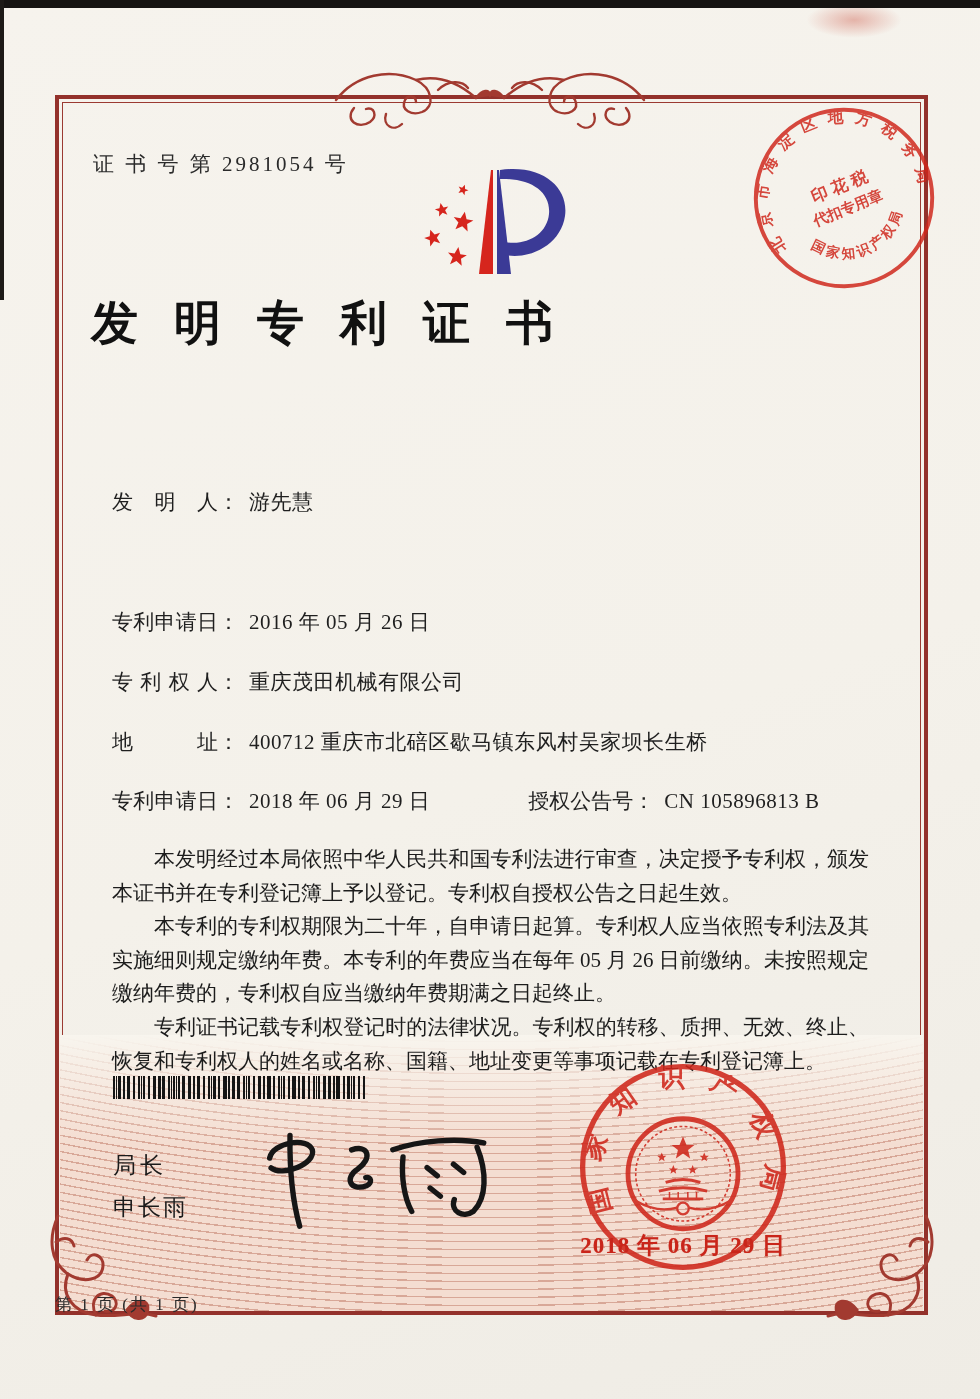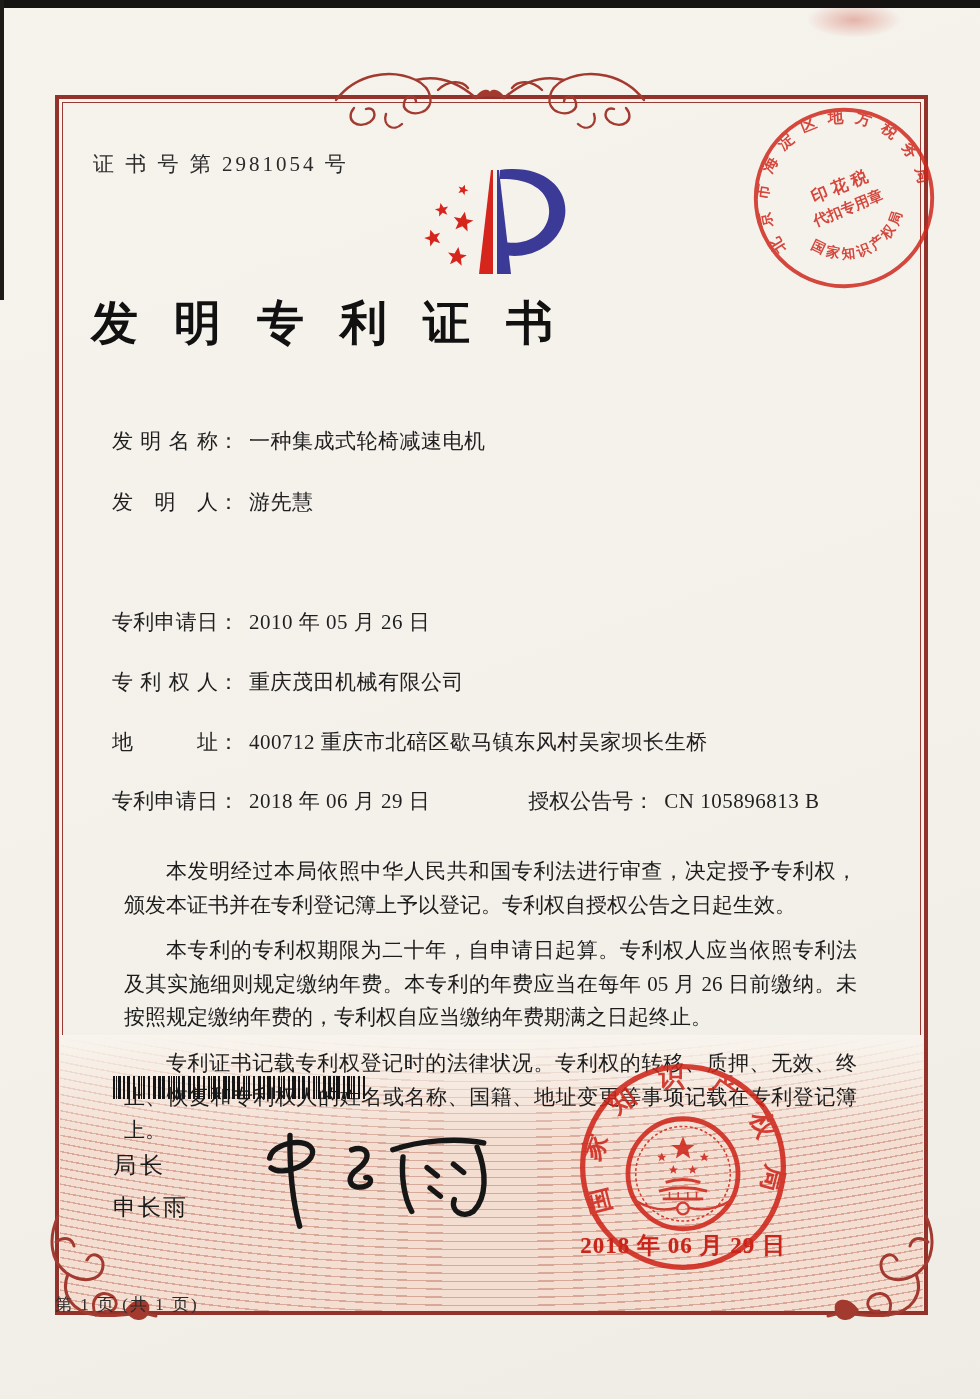--- a/index.html
+++ b/index.html
@@ -59,21 +59,21 @@
   .fcolon{display:inline-block;margin-right:10px;}
   .fvalue{letter-spacing:.5px;}
   .f1{top:427px}.f2{top:488px}.f3{top:548px}.f4{top:608px}
   .f5{top:668px}.f6{top:728px}.f7{top:787px}
   .pair2{margin-left:98px;}
   .body-text{
     left:112px;top:843px;width:757px;
     font-size:21px;line-height:33.6px;color:#1c1c1c;
     text-align:justify;
   }
-  .body-text p{margin:12px;text-indent:2em;}
+  .body-text p{margin:0;text-indent:2em;}
   .barcode{
     left:113px;top:1076px;width:252px;height:23px;
     background-image:
       repeating-linear-gradient(90deg,#151515 0 2px,rgba(0,0,0,0) 2px 5px),
       repeating-linear-gradient(90deg,#151515 0 1px,rgba(0,0,0,0) 1px 7px),
       repeating-linear-gradient(90deg,rgba(0,0,0,0) 0 3px,#151515 3px 4px,rgba(0,0,0,0) 4px 11px);
   }
   .director-title{left:113px;top:1150px;font-size:23px;color:#1b1b1b;letter-spacing:4px;}
   .director-name{left:113px;top:1192px;font-size:23px;color:#1b1b1b;letter-spacing:2px;}
   .sig-box{left:255px;top:1116px;width:245px;height:122px;}
@@ -168,28 +168,25 @@
       <text x="100" y="93" text-anchor="middle" font-size="17" font-weight="700">印 花 税</text>
       <text x="100" y="116" text-anchor="middle" font-size="15" font-weight="700">代扣专用章</text>
       <text font-size="14" font-weight="700" style="letter-spacing:3px;">
         <textPath href="#taxBottom" startOffset="50%" text-anchor="middle">国家知识产权局</textPath>
       </text>
     </g>
   </svg>
 
   <div class="abs main-title">发明专利证书</div>
 
-  <div class="abs frow f1">
-    <span class="flabel">发明名称</span><span class="fcolon">：</span><span class="fvalue">一种集成式轮椅减速电机</span>
-  </div>
   <div class="abs frow f2">
     <span class="flabel">发明人</span><span class="fcolon">：</span><span class="fvalue">游先慧</span>
   </div>
   <div class="abs frow f4">
-    <span class="flabel">专利申请日</span><span class="fcolon">：</span><span class="fvalue">2010 年 05 月 26 日</span>
+    <span class="flabel">专利申请日</span><span class="fcolon">：</span><span class="fvalue">2016 年 05 月 26 日</span>
   </div>
   <div class="abs frow f5">
     <span class="flabel">专利权人</span><span class="fcolon">：</span><span class="fvalue">重庆茂田机械有限公司</span>
   </div>
   <div class="abs frow f6">
     <span class="flabel">地址</span><span class="fcolon">：</span><span class="fvalue">400712 重庆市北碚区歇马镇东风村吴家坝长生桥</span>
   </div>
   <div class="abs frow f7">
     <span class="flabel">专利申请日</span><span class="fcolon">：</span><span class="fvalue">2018 年 06 月 29 日</span><span class="pair2">授权公告号</span><span class="fcolon">：</span><span class="fvalue">CN 105896813 B</span>
   </div>

